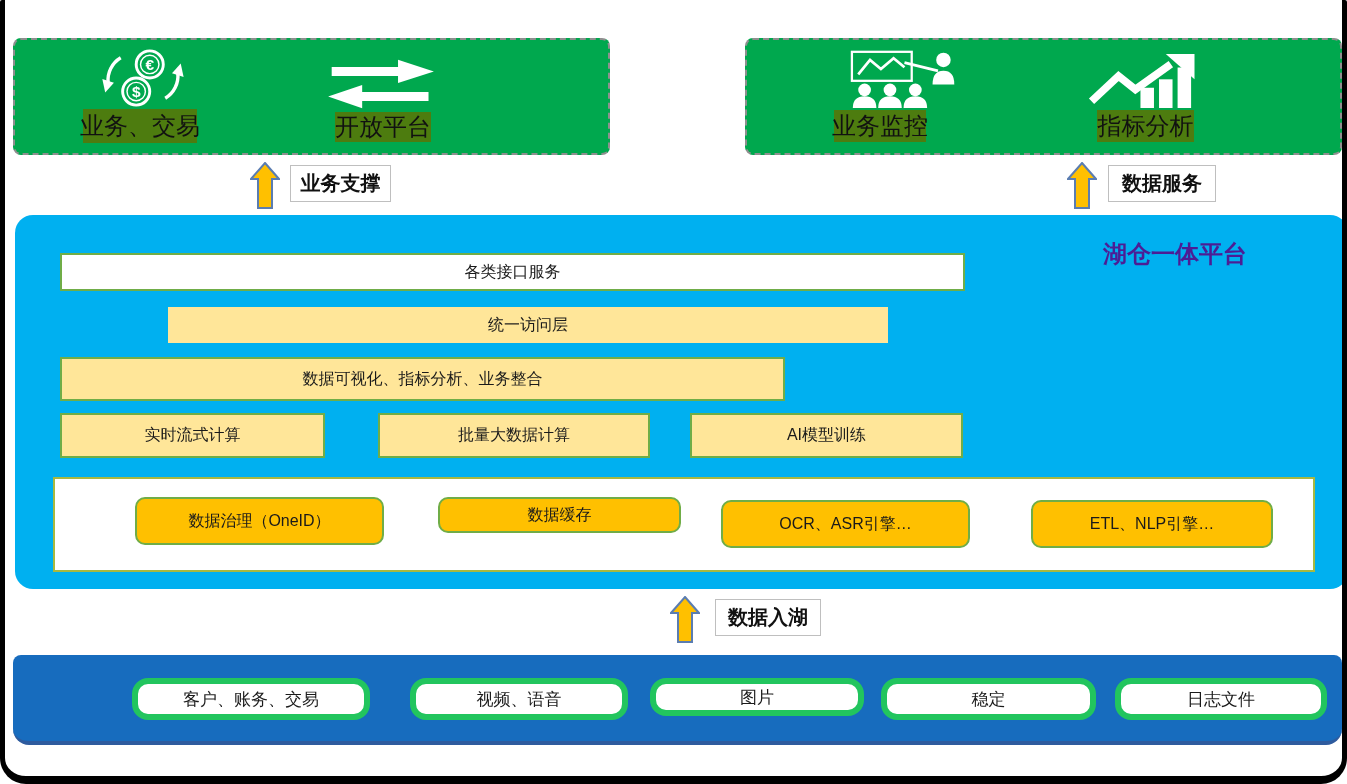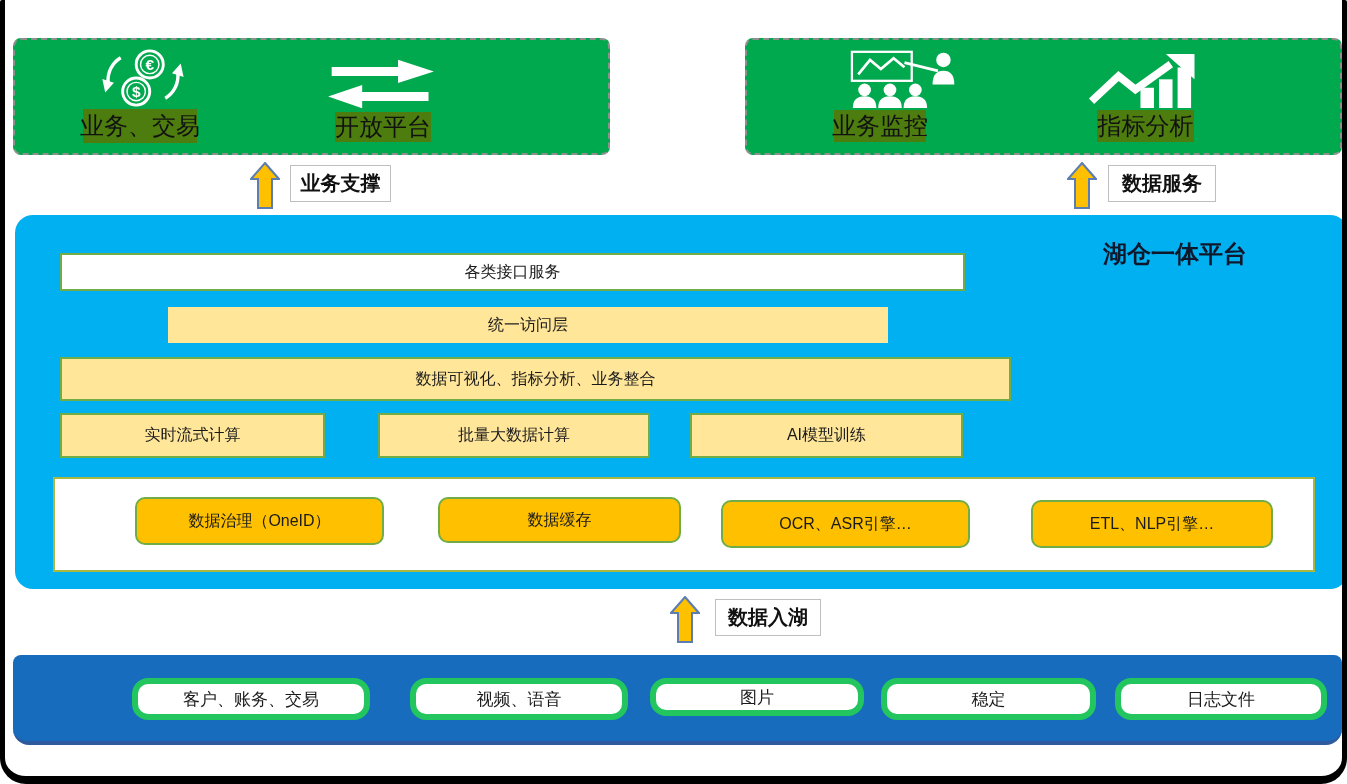--- a/index.html
+++ b/index.html
@@ -6,21 +6,21 @@
   *{box-sizing:border-box;font-family:"Liberation Sans","DejaVu Sans",sans-serif;}
   .canvas{position:relative;width:1347px;height:784px;background:#fff;overflow:hidden;
           border-left:5px solid #000;border-right:5px solid #000;border-bottom:8px solid #000;
           border-radius:2px 2px 26px 26px;}
   .abs{position:absolute;}
   .green-box{background:#00A84E;border:2px dashed #8f8f8f;border-radius:8px;}
   .white-label{background:#4d7c0f;color:#111;font-size:24px;display:flex;align-items:center;justify-content:center;white-space:nowrap;}
   .flow-label{background:#fff;border:1px solid #bfbfbf;color:#111;font-size:20px;font-weight:bold;
               display:flex;align-items:center;justify-content:center;white-space:nowrap;}
   .panel{background:#00B0F0;border-radius:18px;}
-  .panel-title{color:#0f172a;font-size:24px;font-weight:bold;text-align:center;line-height:30px;}
+  .panel-title{color:#4c1d95;font-size:24px;font-weight:bold;text-align:center;line-height:30px;}
   .bar{display:flex;align-items:center;justify-content:center;font-size:16px;color:#1a1a1a;white-space:nowrap;}
   .bar.white{background:#fff;border:2px solid #70AD47;}
   .bar.yellow{background:#FFE699;}
   .bar.yellow-bordered{background:#FFE699;border:2px solid #70AD47;}
   .ops-box{background:#FFE699;border:2px solid #70AD47;display:flex;align-items:center;justify-content:center;
            font-size:16px;color:#1a1a1a;text-align:center;}
   .engine-container{background:#fff;border:2px solid #a8b840;}
   .engine{background:#FFC000;border:2px solid #70AD47;border-radius:10px;display:flex;align-items:center;
           justify-content:center;font-size:16px;color:#1a1a1a;white-space:nowrap;}
   .bottom-bar{background:#176CBE;border-bottom:4px solid #2e5b9e;border-radius:8px 8px 16px 16px;}
@@ -103,30 +103,30 @@
   </div>
   <div class="abs flow-label" style="left:1103px;top:165px;width:108px;height:37px;">数据服务</div>
 
   <div class="abs panel" style="left:10px;top:215px;width:1333px;height:374px;">
     <div class="abs panel-title" style="left:1030px;top:24px;width:260px;height:30px;">湖仓一体平台</div>
 
     <div class="abs bar white" style="left:45px;top:38px;width:905px;height:38px;">各类接口服务</div>
 
     <div class="abs bar yellow" style="left:153px;top:92px;width:720px;height:36px;">统一访问层</div>
 
-    <div class="abs bar yellow-bordered" style="left:45px;top:142px;width:951px;height:44px;">数据可视化、指标分析、业务整合</div>
+    <div class="abs bar yellow-bordered" style="left:45px;top:142px;width:725px;height:44px;">数据可视化、指标分析、业务整合</div>
 
     <div class="abs bar yellow-bordered" style="left:45px;top:198px;width:265px;height:45px;">实时流式计算</div>
     <div class="abs bar yellow-bordered" style="left:363px;top:198px;width:272px;height:45px;">批量大数据计算</div>
     <div class="abs bar yellow-bordered" style="left:675px;top:198px;width:273px;height:45px;">AI模型训练</div>
 
 
     <div class="abs engine-container" style="left:38px;top:262px;width:1262px;height:95px;">
       <div class="abs engine" style="left:80px;top:18px;width:249px;height:48px;">数据治理（OneID）</div>
-      <div class="abs engine" style="left:383px;top:18px;width:243px;height:46px;">数据缓存</div>
+      <div class="abs engine" style="left:383px;top:18px;width:243px;height:36px;">数据缓存</div>
       <div class="abs engine" style="left:666px;top:21px;width:249px;height:48px;">OCR、ASR引擎…</div>
       <div class="abs engine" style="left:976px;top:21px;width:242px;height:48px;">ETL、NLP引擎…</div>
     </div>
   </div>
 
   <div class="abs" style="left:665px;top:596px;width:30px;height:47px;">
     <svg viewBox="0 0 30 47" width="30" height="47">
       <polygon points="15,1 29,17 22,17 22,46 8,46 8,17 1,17" fill="#FFC000" stroke="#5b7db1" stroke-width="2"></polygon>
     </svg>
   </div>

